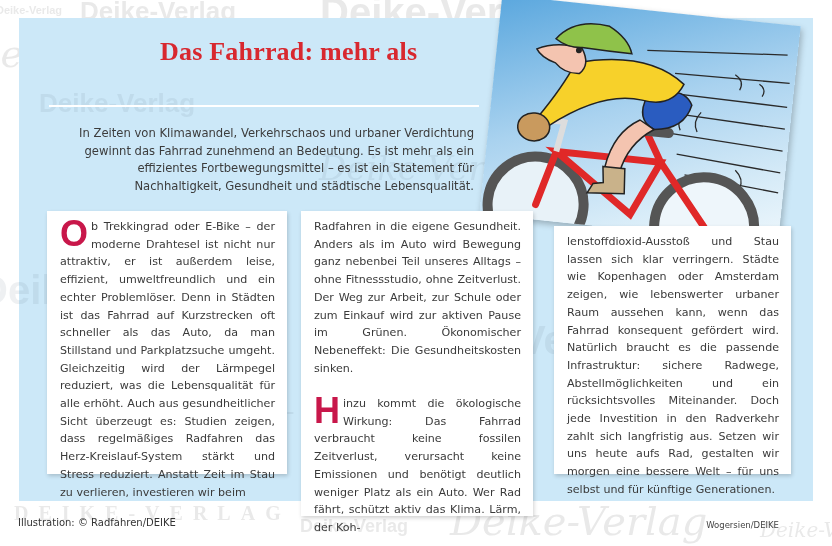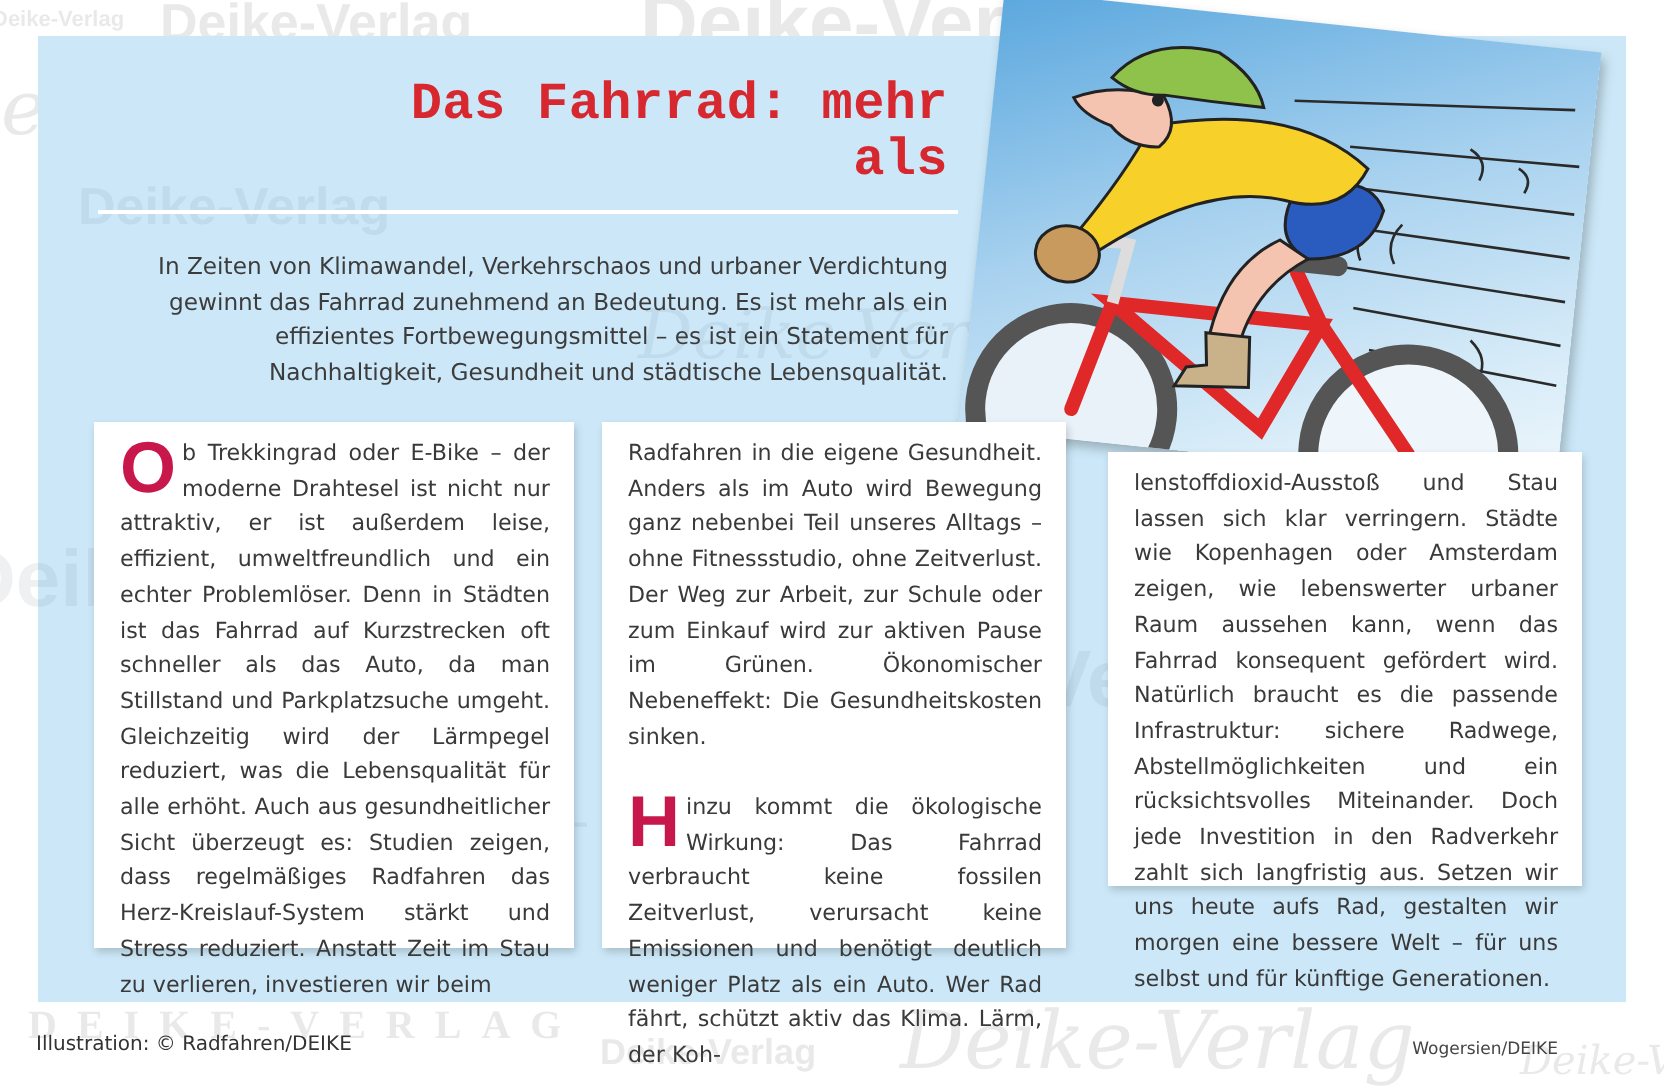--- a/index.html
+++ b/index.html
@@ -13,22 +13,22 @@
   .wm.script { font-family:"DejaVu Serif", serif; font-style:italic; }
   .wm.caps { font-family:"Liberation Serif", serif; font-weight:bold; letter-spacing:10px; }
 
   .panel {
     position:absolute; left:19px; top:18px; width:794px; height:483px;
     background:#cce8f8; z-index:1;
   }
   .panel-wm { position:absolute; color:rgba(90,110,130,0.10); white-space:nowrap; pointer-events:none; }
 
   .title {
-    position:absolute; left:160px; top:38px; width:314px; text-align:right;
-    color:#d8282f; font-family:Liberation Mono, monospace; font-weight:bold;
+    position:absolute; left:160px; top:38px; width:314px; text-align:left;
+    color:#d8282f; font-family:Liberation Serif, serif; font-weight:bold;
     font-size:26px; line-height:28px; z-index:3; letter-spacing:0.2px;
   }
   .title-rule {
     position:absolute; left:49px; top:105px; width:430px; height:2px; background:#ffffff; z-index:3;
   }
   .intro {
     position:absolute; left:64px; top:125px; width:410px; text-align:right;
     color:#3c3c3c; font-family:"DejaVu Sans", sans-serif; font-size:11.6px; line-height:17.6px; z-index:3;
   }
 
@@ -44,22 +44,22 @@
   .col {
     position:absolute; background:#ffffff; z-index:4;
     box-shadow:1px 2px 4px rgba(0,0,0,0.18);
     box-sizing:border-box; padding:7px 12px 0 13px;
     font-family:"DejaVu Sans", sans-serif; font-size:11.1px; line-height:17.7px; color:#3a3a3a;
     text-align:justify; hyphens:manual;
   }
   .col p { margin:0; }
   .col p + p { margin-top:17.7px; }
   .col1 { left:47px; top:211px; width:240px; height:263px; }
-  .col2 { left:301px; top:211px; width:232px; height:263px; }
-  .col3 { left:554px; top:226px; width:237px; height:217px; }
+  .col2 { left:301px; top:211px; width:232px; height:305px; }
+  .col3 { left:554px; top:226px; width:237px; height:248px; }
 
   .dropcap {
     float:left; font-family:"Liberation Sans", sans-serif; font-weight:bold;
     font-size:36px; line-height:30px; color:#c8174a; margin:1px 3px 0 0; height:32px;
   }
   .credit-inline {
     float:right; font-size:8.5px; color:#444; margin-top:18px;
   }
   .illus-credit {
     position:absolute; left:18px; top:517px; font-family:"DejaVu Sans", sans-serif;

